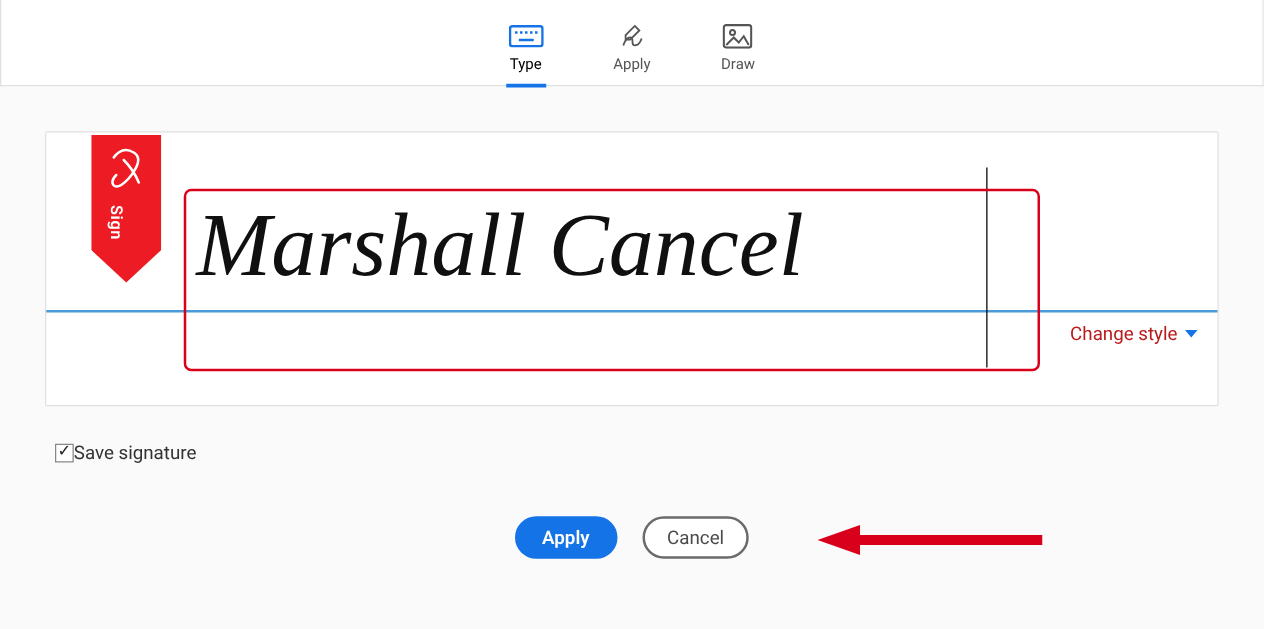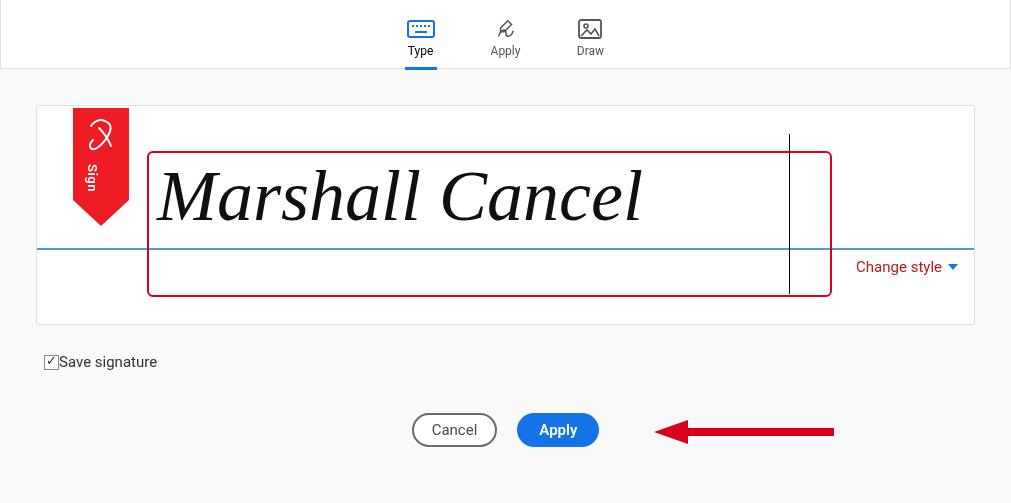--- a/index.html
+++ b/index.html
@@ -253,20 +253,20 @@
       <span class="triangle-down"></span>
     </div>
   </div>
 
   <div class="save-row">
     <div class="checkbox checked"></div>
     <span class="save-label">Save signature</span>
   </div>
 
   <div class="button-row">
+    <div class="btn btn-apply">Apply</div>
     <div class="btn btn-cancel">Cancel</div>
-    <div class="btn btn-apply">Apply</div>
     <svg class="arrow-annotation" viewBox="0 0 180 30">
       <line x1="180" y1="15" x2="30" y2="15" stroke="#d9001b" stroke-width="8"></line>
       <polygon points="0,15 34,3 34,27" fill="#d9001b"></polygon>
     </svg>
   </div>
 </div>
 
 </body></html>

